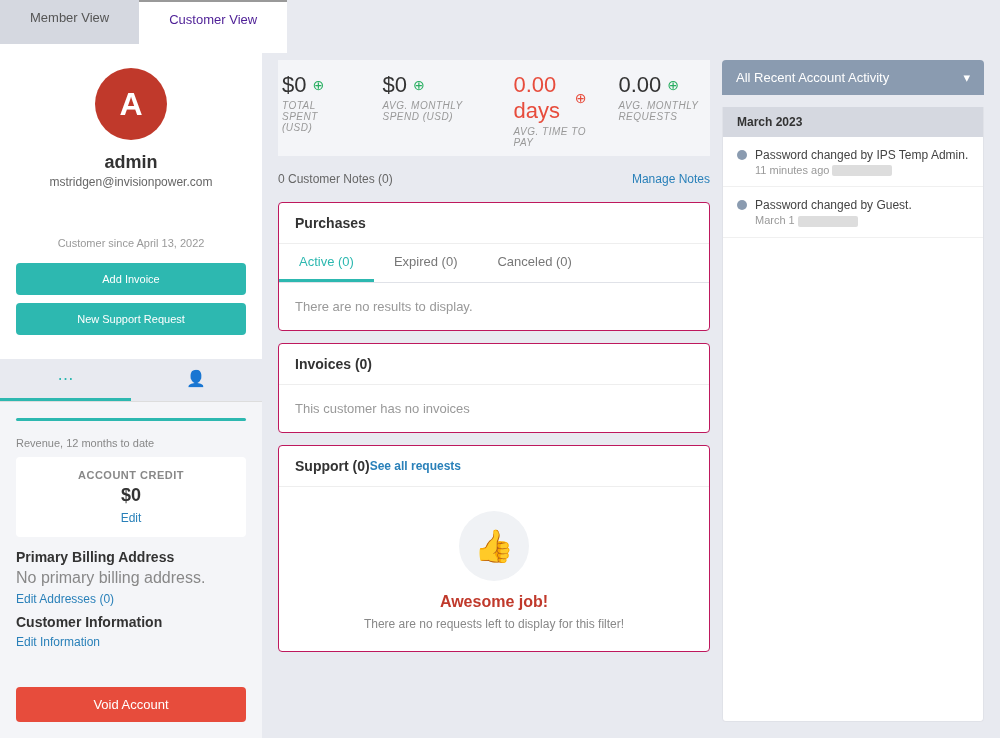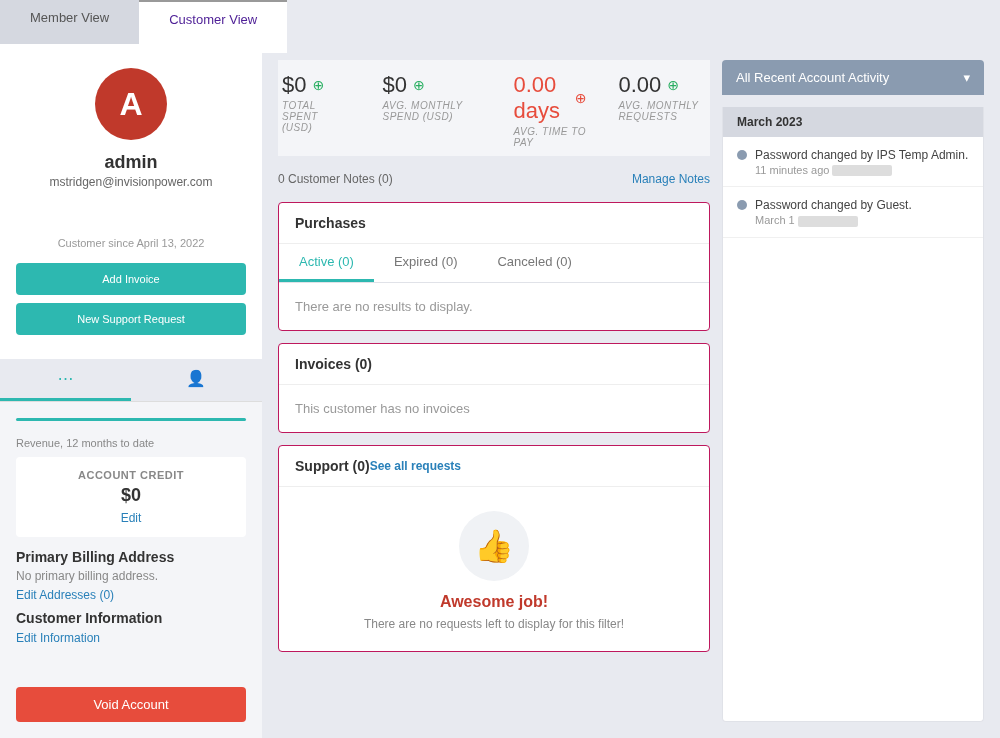--- a/index.html
+++ b/index.html
@@ -28,21 +28,21 @@
 
     .sidebar-body { flex: 1; padding: 16px; background: #f4f5f8; }
     .revenue-label { font-size: 11px; color: #888; margin-bottom: 8px; margin-top: 12px; }
     .revenue-bar { height: 3px; background: #2db8b0; width: 100%; margin-bottom: 16px; border-radius: 2px; }
     .account-credit-box { background: #fff; border-radius: 4px; padding: 12px; text-align: center; margin-bottom: 12px; }
     .account-credit-title { font-size: 11px; color: #888; font-weight: 600; letter-spacing: 0.5px; margin-bottom: 4px; }
     .account-credit-amount { font-size: 18px; font-weight: 600; color: #333; margin-bottom: 4px; }
     .link-blue { color: #2980b9; cursor: pointer; font-size: 12px; text-decoration: none; }
 
     .section-title { font-size: 14px; font-weight: 600; color: #333; margin-bottom: 4px; }
-    .section-sub { font-size: 12px; color: #888; margin-bottom: 4px; }
+    .section-sub { font-size: 16px; color: #888; margin-bottom: 4px; }
     .link-edit { color: #2980b9; cursor: pointer; font-size: 12px; display: inline-block; margin-bottom: 2px; }
 
     .btn-red { background: #e74c3c; color: #fff; border: none; border-radius: 4px; padding: 10px 16px; width: 100%; cursor: pointer; font-size: 13px; margin-top: auto; font-weight: 500; }
     .void-wrap { padding: 12px 16px 16px; }
 
     
     .main-content { flex: 1; padding: 16px 16px 16px 16px; overflow-y: auto; display: flex; gap: 12px; }
     .center-panel { flex: 1; display: flex; flex-direction: column; gap: 12px; }
 
     

